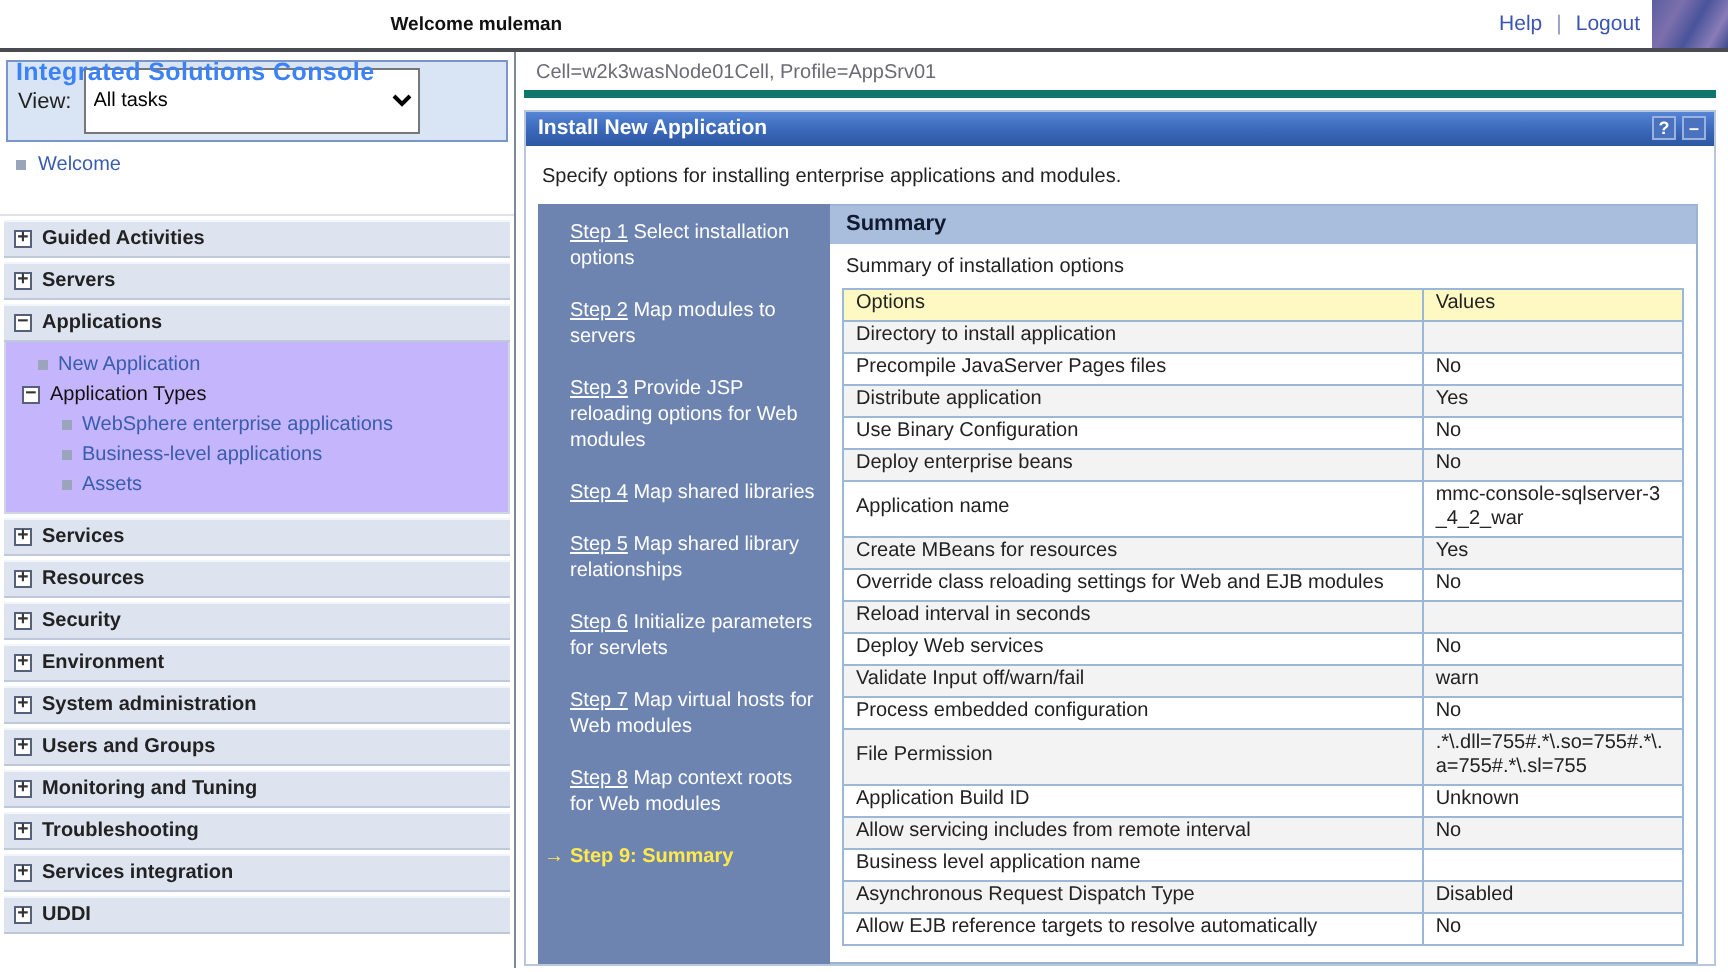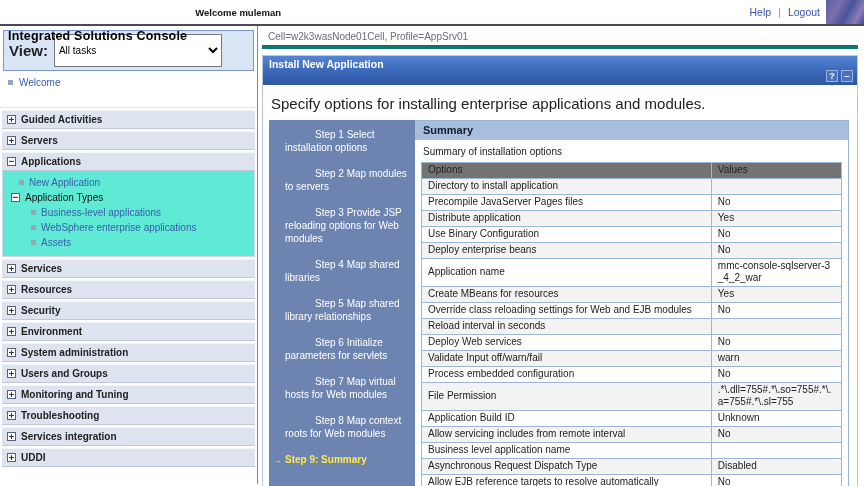--- a/index.html
+++ b/index.html
@@ -2,84 +2,84 @@
 <html><head>
 <meta charset="utf-8">
 <style>
   * { box-sizing: border-box; margin: 0; padding: 0; }
   html,body { width:864px; height:486px; background:#fff; overflow:hidden;
     font-family:"Liberation Sans", sans-serif; font-size:11px; color:#222; }
 
   
   .banner { height:26px; display:flex; align-items:center; padding:0 0 0 8px;
     border-bottom:2px solid #4a4a52; position:relative; background:#fff; }
-  .banner-title { font-size:12.5px; font-weight:bold; color:#000000; letter-spacing:.2px;margin-top:48px; }
+  .banner-title { font-size:12.5px; font-weight:bold; color:#3b82f6; letter-spacing:.2px;margin-top:48px; }
   .banner-welcome { font-size:9.5px; font-weight:bold; margin-left:8px; color:#111; }
   .banner-links { margin-left:auto; display:flex; align-items:center; gap:7px;
     font-size:10.5px; padding-right:6px; }
   .banner-links a { color:#3a55b0; text-decoration:none; cursor:pointer; }
   .banner-sep { color:#8899bb; }
   .corner-art { width:38px; height:24px;
     background:linear-gradient(120deg,#5a5f9e 0%,#7d6fae 30%,#49549a 55%,#8a7cb8 80%,#3d4a8e 100%); }
 
   .main { display:flex; height:458px; }
 
   
   .sidebar { width:258px; border-right:1px solid #808898; padding-top:3px; background:#fff; }
   .viewbox { margin:1px 3px 2px 3px; border:1px solid #7a96c8; background:#d9e4f4;
     padding:3px 5px; display:flex; align-items:center; gap:6px; }
-  .viewbox label { font-weight:bold; font-size:15px; }
+  .viewbox label { font-weight:normal; font-size:11px; }
   .viewbox select { width:168px; font-size:10px; height:33px;
     font-family:"Liberation Sans",sans-serif; border:1px solid #777; background:#fff; }
   .welcome-row { padding:4px 6px 19px 8px; display:flex; align-items:center; gap:6px;
     border-bottom:1px solid #e2e2e8; }
   .bullet { width:5px; height:5px; background:#9aa4ba; display:inline-block; flex:none; }
   .sb-link { color:#3a5dad; font-size:10px; text-decoration:none; cursor:pointer; }
   .section { margin:2px 2px 0 2px; }
   .section-header { background:#dde3ef; border-top:1px solid #f2f5fa;
     border-bottom:1px solid #bfc7da; padding:3px 5px; display:flex; align-items:center;
     gap:5px; font-weight:bold; font-size:10px; cursor:pointer; }
   .expander { width:9px; height:9px; border:1px solid #55607a; background:#fff; flex:none;
     font-size:9px; line-height:7px; text-align:center; font-weight:bold; color:#333;
     font-family:"DejaVu Sans Mono", monospace; }
-  .section-body { background:#5eead4; border:1px solid #cfd5e4; border-top:none; padding:4px 4px 6px 6px; }
+  .section-body { background:#c4b5fd; border:1px solid #cfd5e4; border-top:none; padding:4px 4px 6px 6px; }
   .tree-row { display:flex; align-items:center; gap:5px; padding:2px 2px 2px 10px; font-size:10px; }
   .tree-row.group { padding-left:2px; font-weight:normal; color:#111; }
   .tree-row.deep { padding-left:22px; }
 
   
   .content { flex:1; display:flex; flex-direction:column; background:#fff; }
   .breadcrumb { color:#6b6b73; font-size:10px; padding:5px 6px 3px 6px;
     border-bottom:4px solid #0f766e; margin:0 6px 0 4px; }
 
   .panel { margin:6px 6px 0 4px; border:1px solid #b9c7de; }
   .panel-titlebar { background:linear-gradient(180deg,#5585d6 0%,#3a67b8 55%,#2d57a2 100%);
     color:#fff; font-weight:bold; font-size:10.5px; padding:2px 4px 3px 6px;
-    display:flex; align-items:flex-start;flex-direction:column; }
+    display:flex; align-items:flex-start; }
   .titlebar-btns { margin-left:auto; display:flex; gap:3px; }
   .tb-btn { width:12px; height:12px; background:#4a72bf; border:1px solid #9ab2dd;
     color:#fff; font-size:9px; line-height:10px; text-align:center; cursor:pointer; }
   .panel-body { background:#fff; padding:8px 8px 0 6px; }
-  .intro { font-size:15px; color:#222; padding:2px 0 8px 2px; }
+  .intro { font-size:10px; color:#222; padding:2px 0 8px 2px; }
 
   .wizard { display:flex; align-items:stretch; }
   .steps { width:146px; flex:none; background:#6d84b1; color:#fff;
     padding:8px 6px 8px 16px; font-size:10px; line-height:13px; position:relative; }
   .step { margin-bottom:13px; }
-  .step a { color:#fff; cursor:pointer;margin-left:30px; }
+  .step a { color:#fff; text-decoration:underline; cursor:pointer; }
   .step.current { color:#ffe94d; font-weight:bold; position:relative; }
   .step-arrow { position:absolute; left:-13px; top:0; color:#ffe94d; font-weight:bold; }
 
   .summary { flex:1; display:flex; flex-direction:column; border:1px solid #9ab4d6; border-left:none; }
   .summary-header { background:#a9bedd; padding:3px 8px 4px 8px; font-weight:bold;
     font-size:11px; color:#101a30; }
   .summary-content { padding:5px 6px 8px 6px; background:#fff; flex:1; }
   .summary-subtitle { font-size:10px; padding:1px 0 5px 2px; color:#222; }
   table.opts { width:100%; border-collapse:collapse; font-size:10px; }
-  table.opts th { background:#737373; font-weight:normal; text-align:left; }
+  table.opts th { background:#fef9c3; font-weight:normal; text-align:left; }
   table.opts th, table.opts td { border:1px solid #9cb8d8; padding:1px 6px 2px 6px;
     line-height:12px; color:#222; vertical-align:middle; }
   table.opts tr:nth-child(odd) td { background:#f3f3f3; }
   table.opts td.val { width:31%; word-break:break-all; }
 </style>
 </head>
 <body>
 
 <div class="banner">
   <span class="banner-title">Integrated Solutions Console</span>
@@ -125,25 +125,25 @@
             <div class="tree-row">
               <span class="bullet"></span>
               <a class="sb-link">New Application</a>
             </div>
             <div class="tree-row group">
               <span class="expander">−</span>
               <span>Application Types</span>
             </div>
             <div class="tree-row deep">
               <span class="bullet"></span>
-              <a class="sb-link">Business-level applications</a>
+              <a class="sb-link">WebSphere enterprise applications</a>
             </div>
             <div class="tree-row deep">
               <span class="bullet"></span>
-              <a class="sb-link">WebSphere enterprise applications</a>
+              <a class="sb-link">Business-level applications</a>
             </div>
             <div class="tree-row deep">
               <span class="bullet"></span>
               <a class="sb-link">Assets</a>
             </div>
           </div>
         </div>
         <div class="section">
           <div class="section-header">
             <span class="expander">+</span>

